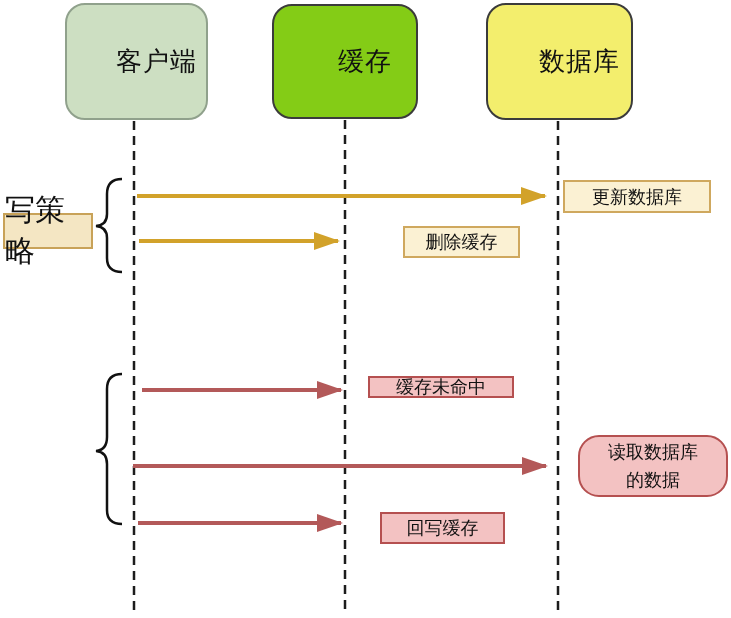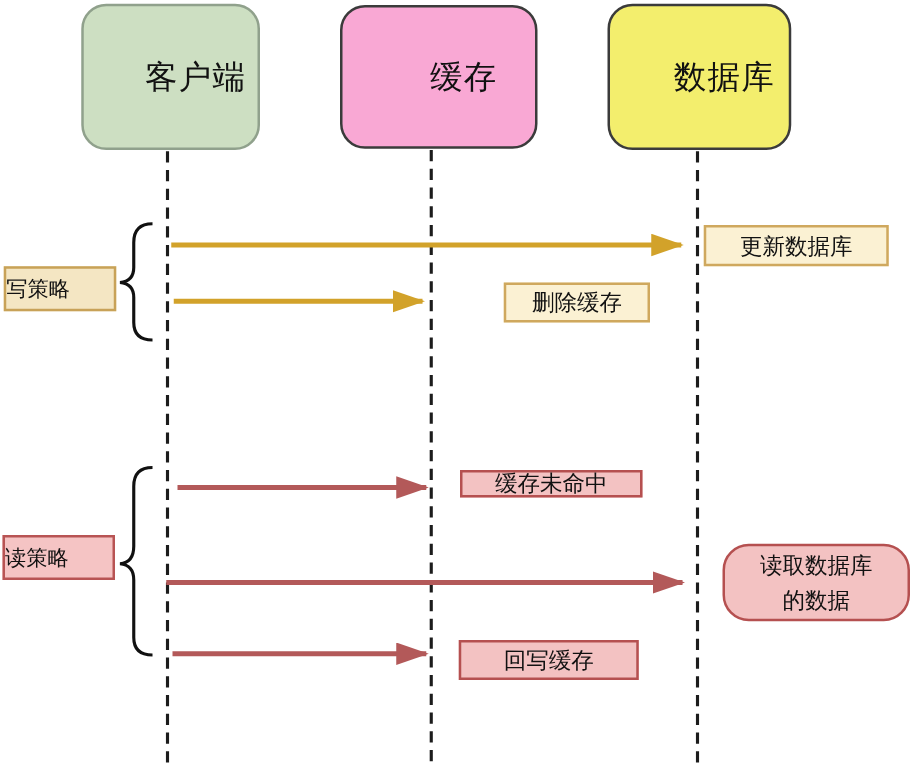--- a/index.html
+++ b/index.html
@@ -27,35 +27,35 @@
     letter-spacing: 1px;
     box-sizing: border-box;
     padding-left: 40px;
   }
   .actor-client {
     left: 65px; top: 3px; width: 143px; height: 117px;
     background: #cddfc2;
     border: 2px solid #90a18c;
   }
   .actor-cache {
-    left: 272px; top: 4px; width: 158px; height: 115px;
-    background: #f9a8d4;
+    left: 272px; top: 4px; width: 146px; height: 115px;
+    background: #84cc16;
     border: 2px solid #3b3b3b;
   }
   .actor-database {
     left: 486px; top: 3px; width: 147px; height: 117px;
     background: #f3ee6d;
     border: 2px solid #3b3b3b;
   }
   .tag {
     position: absolute;
     display: flex;
     align-items: center;
-    justify-content: flex-start;
-    font-size: 17px;
+    justify-content: flex-end;
+    font-size: 30px;
     box-sizing: border-box;
   }
   .tag-write {
     left: 3px; top: 213px; width: 90px; height: 36px;
     background: #f4e6c3;
     border: 2px solid #c8a258;
   }
   .tag-read {
     left: 2px; top: 428px; width: 90px; height: 36px;
     background: #f5c4c4;
@@ -77,21 +77,21 @@
     border: 2px solid #cfa85e;
   }
   .msg-pink {
     background: #f3c2c2;
     border: 2px solid #b55050;
   }
   .msg-update-db   { left: 563px; top: 180px; width: 148px; height: 33px; }
   .msg-delete-cache{ left: 403px; top: 226px; width: 117px; height: 32px; }
   .msg-cache-miss  { left: 368px; top: 376px; width: 146px; height: 22px; }
   .msg-read-db     { left: 578px; top: 435px; width: 150px; height: 62px; border-radius: 21px; }
-  .msg-write-back  { left: 367px; top: 512px; width: 144px; height: 32px; align-items: center; }
+  .msg-write-back  { left: 380px; top: 512px; width: 125px; height: 32px; align-items: center; }
 </style>
 </head>
 <body>
 
 <div id="stage">
 
   <svg id="overlay" viewBox="0 0 731 618" xmlns="http://www.w3.org/2000/svg">
     <defs>
       <marker id="head-gold" markerWidth="28" markerHeight="20" refX="24" refY="9" orient="auto" markerUnits="userSpaceOnUse">
         <path d="M0,0 L26,9 L0,18 Z" fill="#d2a22a"></path>
@@ -123,23 +123,20 @@
   <div class="actor actor-cache">
     <span>缓存</span>
   </div>
   <div class="actor actor-database">
     <span>数据库</span>
   </div>
 
   <div class="tag tag-write">
     <span>写策略</span>
   </div>
-  <div class="tag tag-read">
-    <span>读策略</span>
-  </div>
 
   <div class="msg msg-cream msg-update-db">
     <span>更新数据库</span>
   </div>
   <div class="msg msg-cream msg-delete-cache">
     <span>删除缓存</span>
   </div>
 
   <div class="msg msg-pink msg-cache-miss">
     <span>缓存未命中</span>

